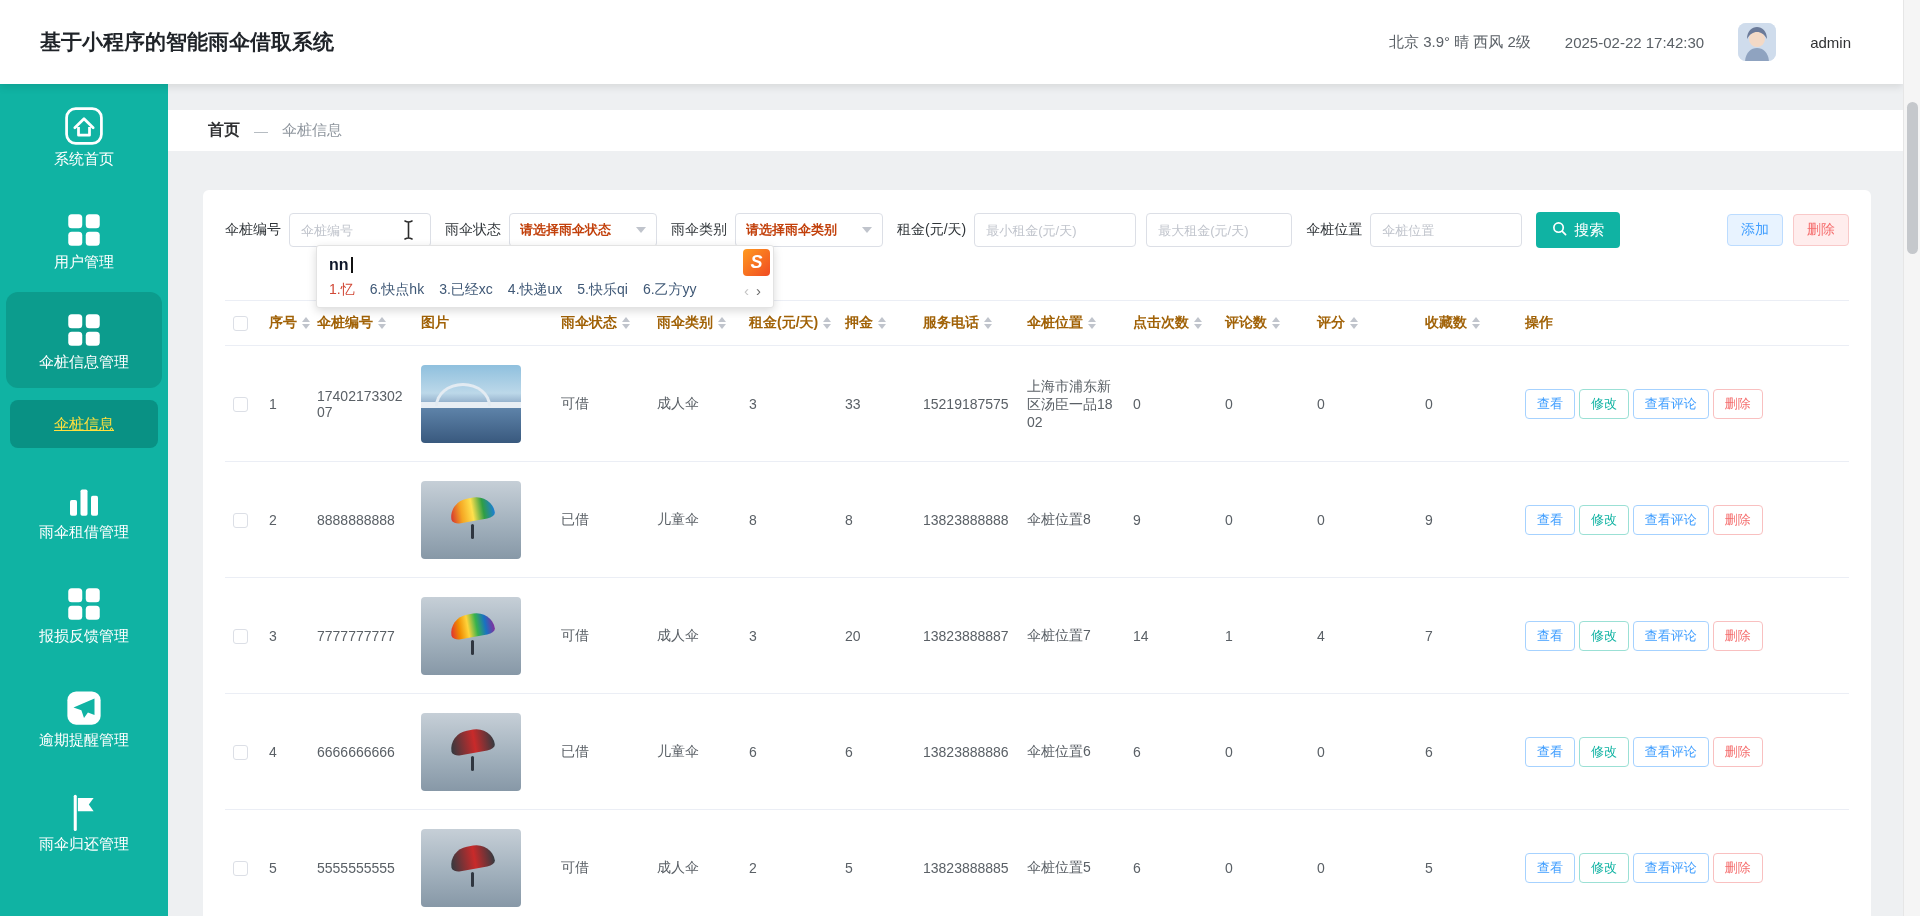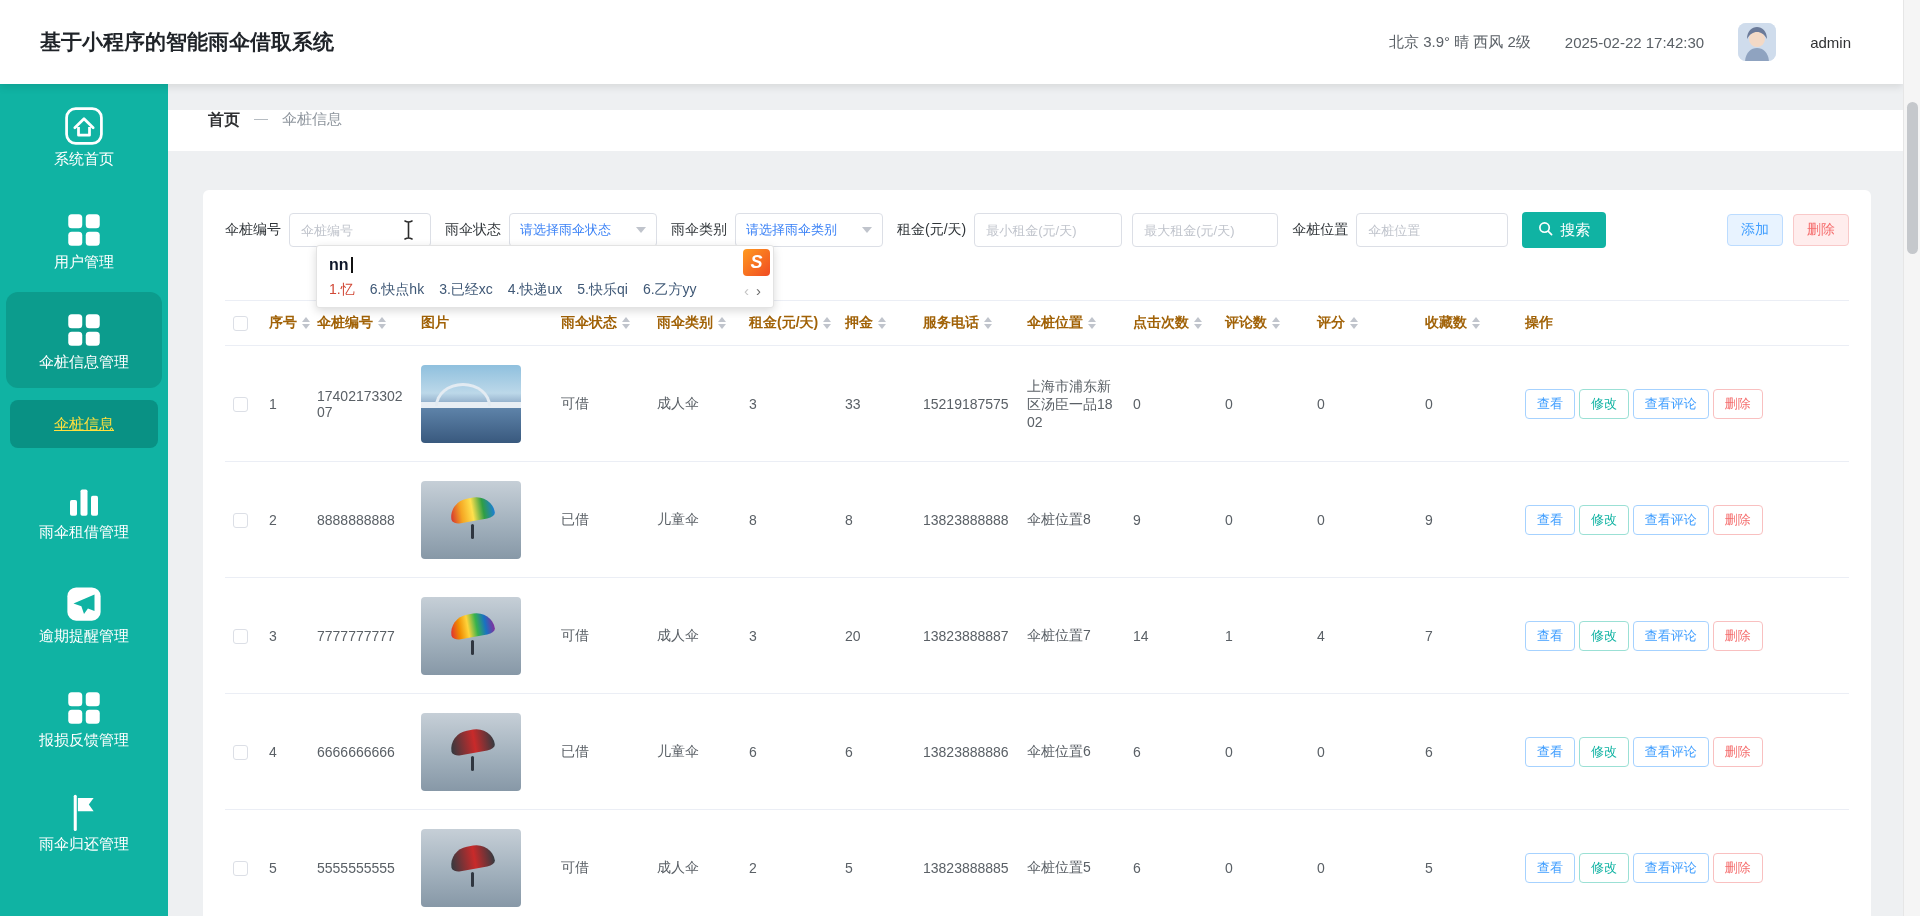--- a/index.html
+++ b/index.html
@@ -23,38 +23,38 @@
   .side-item.active { height:96px; margin:0 6px; border-radius:12px; background:#0c9c8d; }
   .side-label { font-size:15px; }
   .side-ico svg { display:block; }
   .side-sub { height:48px; margin:12px 10px 10px; border-radius:8px; background:#099184;
     display:flex; align-items:center; justify-content:center; cursor:pointer; }
   .side-sub span { color:#ffe03d; font-size:15px; text-decoration:underline; }
 
   
   .main { position:absolute; left:168px; top:84px; width:1735px; bottom:0; background:#eef0f2; }
   .breadcrumb { position:absolute; top:26px; left:0; right:0; height:41px; background:#fff;
-    display:flex; gap:14px; padding:0 40px; }
+    display:flex; align-items:center; gap:14px; padding:0 40px; }
   .bc-home { font-size:16px; font-weight:bold; color:#303133; cursor:pointer; }
   .bc-sep { color:#b6bcc2; font-size:14px; }
   .bc-cur { color:#8f969e; font-size:15px; }
 
   .panel { position:absolute; top:106px; left:35px; width:1668px; bottom:-60px; background:#fff;
     border-radius:6px; padding:22px; }
 
   
   .filter-row { display:flex; align-items:center; height:36px; }
   .f-label { font-size:14px; color:#2f3438; margin:0 8px 0 14px; white-space:nowrap; }
   .f-label:first-child { margin-left:0; }
   .inp { height:34px; border:1px solid #dcdfe6; border-radius:4px; padding:0 11px; font-size:13px;
     color:#333; background:#fff; outline:none; }
   .inp::placeholder { color:#c0c4cc; }
   .select { display:flex; align-items:center; width:148px; height:34px; border:1px solid #dcdfe6;
     border-radius:4px; padding:0 10px; background:#fff; cursor:pointer; }
-  .select .ph { color:#3b82f6; font-size:13px; flex:1; white-space:nowrap; overflow:hidden; }
+  .select .ph { color:#c2410c; font-size:13px; flex:1; white-space:nowrap; overflow:hidden;font-weight:bold; }
   .caret { width:0; height:0; border-left:5px solid transparent; border-right:5px solid transparent;
     border-top:6px solid #c0c4cc; margin-left:6px; }
   .btn-search { margin-left:14px; background:#10b3a3; color:#fff; height:36px; padding:0 16px;
     border:none; border-radius:4px; font-size:15px; display:inline-flex; gap:7px; align-items:center; cursor:pointer; }
   .spacer { flex:1; }
   .btn-add { color:#409eff; background:#e8f3ff; border:1px solid #bcdcff; height:32px; padding:0 13px;
     border-radius:4px; font-size:14px; cursor:pointer; }
   .btn-del-top { color:#f56c6c; background:#ffeded; border:1px solid #f9c9c9; height:32px; padding:0 13px;
     border-radius:4px; font-size:14px; margin-left:10px; cursor:pointer; }
 
@@ -180,37 +180,37 @@
           <rect x="20" y="12" width="8" height="30" rx="2" fill="#fff"></rect>
           <rect x="32" y="19" width="8" height="23" rx="2" fill="#fff"></rect>
         </svg>
     </span>
     <span class="side-label">雨伞租借管理</span>
   </div>
 
   <div class="side-item">
     <span class="side-ico">
       <svg width="42" height="42" viewBox="0 0 48 48">
-          <rect x="5" y="5" width="38" height="38" rx="10" fill="#fff"></rect>
-          <path d="M36 13 L12 23.5 l9 3 3 9 4.5-6.5 7.5 3z" fill="#10b3a3"></path>
-        </svg>
-    </span>
-    <span class="side-label">逾期提醒管理</span>
-  </div>
-
-  <div class="side-item">
-    <span class="side-ico">
-      <svg width="42" height="42" viewBox="0 0 48 48">
           <rect x="6" y="6" width="16" height="16" rx="4" fill="#fff"></rect>
           <rect x="26" y="6" width="16" height="16" rx="4" fill="#fff"></rect>
           <rect x="6" y="26" width="16" height="16" rx="4" fill="#fff"></rect>
           <rect x="26" y="26" width="16" height="16" rx="4" fill="#fff"></rect>
         </svg>
     </span>
     <span class="side-label">报损反馈管理</span>
+  </div>
+
+  <div class="side-item">
+    <span class="side-ico">
+      <svg width="42" height="42" viewBox="0 0 48 48">
+          <rect x="5" y="5" width="38" height="38" rx="10" fill="#fff"></rect>
+          <path d="M36 13 L12 23.5 l9 3 3 9 4.5-6.5 7.5 3z" fill="#10b3a3"></path>
+        </svg>
+    </span>
+    <span class="side-label">逾期提醒管理</span>
   </div>
 
   <div class="side-item">
     <span class="side-ico">
       <svg width="42" height="42" viewBox="0 0 48 48">
           <path d="M14 6v38" stroke="#fff" stroke-width="3.5" stroke-linecap="round"></path>
           <path d="M17 8h18l-5.5 7.5L35 23H17z" fill="#fff"></path>
         </svg>
     </span>
     <span class="side-label">雨伞归还管理</span>
@@ -237,21 +237,21 @@
         <span class="caret"></span>
       </div>
 
       <span class="f-label">雨伞类别</span>
       <div class="select">
         <span class="ph">请选择雨伞类别</span>
         <span class="caret"></span>
       </div>
 
       <span class="f-label">租金(元/天)</span>
-      <input class="inp" style="width: 148px;" placeholder="最小租金(元/天)">
+      <input class="inp" style="width: 162px;" placeholder="最小租金(元/天)">
       <input class="inp" style="width: 146px; margin-left: 10px;" placeholder="最大租金(元/天)">
 
       <span class="f-label">伞桩位置</span>
       <input class="inp" style="width: 152px;" placeholder="伞桩位置">
 
       <button class="btn-search">
         <span>
           <svg width="15" height="15" viewBox="0 0 16 16">
               <circle cx="7" cy="7" r="5" fill="none" stroke="#fff" stroke-width="1.8"></circle>
               <path d="M11 11l3.5 3.5" stroke="#fff" stroke-width="1.8" stroke-linecap="round"></path>

